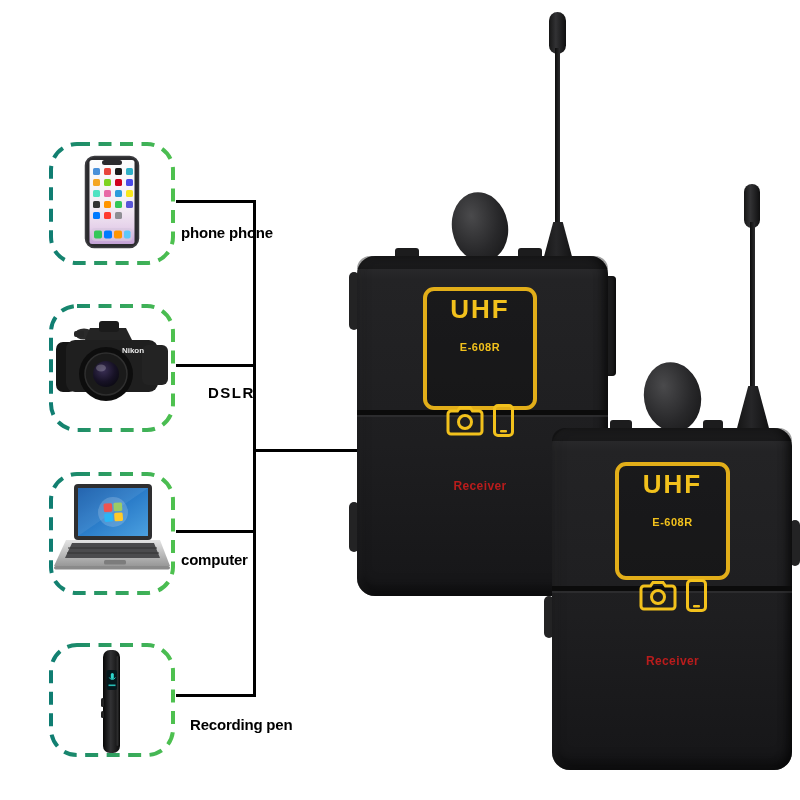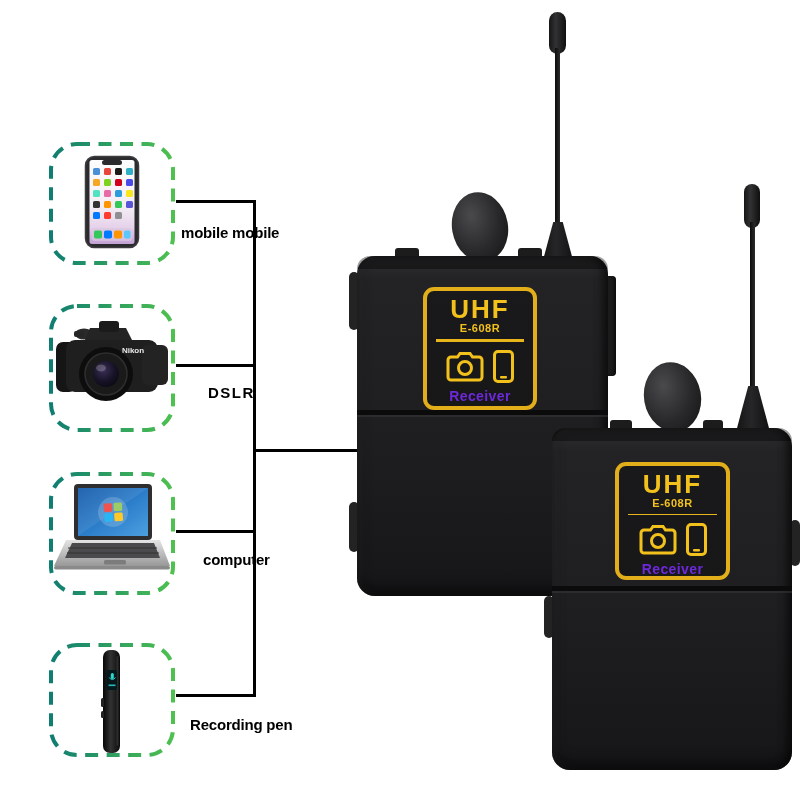--- a/index.html
+++ b/index.html
@@ -22,26 +22,26 @@
   .seam{position:absolute;background:#0b0b0b;}
   .seam-hl{position:absolute;background:#3a3a3c;opacity:.5;}
   .ant-tip{position:absolute;border-radius:9px;background:linear-gradient(90deg,#161616,#323234 40%,#0f0f10);}
   .ant-rod{position:absolute;background:linear-gradient(90deg,#0c0c0c,#2c2c2e);}
   .ant-base{position:absolute;background:linear-gradient(90deg,#141414,#262628 45%,#101011);
             clip-path:polygon(36% 0,64% 0,90% 72%,100% 100%,0 100%,10% 72%);}
   .knob{position:absolute;border-radius:50%;transform:rotate(-10deg);
         background:radial-gradient(ellipse at 38% 32%,#4a4a4c,#28282a 55%,#161617 92%);}
   
   .plate{position:absolute;box-sizing:border-box;border:4px solid #e2ae19;border-radius:11px;
-         background:rgba(0,0,0,0.25);display:flex;flex-direction:column;align-items:center;}
+         background:rgba(0,0,0,0.25);display:flex;flex-direction:column;align-items:center;gap:19px;}
   .plate .brand{color:#f2c11c;font-weight:700;font-size:26px;letter-spacing:2px;line-height:1;margin-top:5px;}
   .plate .model{color:#f2c11c;font-weight:700;font-size:11px;letter-spacing:.5px;margin-top:1px;line-height:1;}
   .plate .rule{width:83%;height:3px;background:#e8b61a;margin-top:5px;}
   .plate .icons{display:flex;align-items:center;gap:9px;margin-top:8px;}
-  .plate .type{color:#6d28d9;font-weight:700;font-size:14px;margin-top:6px;letter-spacing:.4px;line-height:1;}
+  .plate .type{color:#b91c1c;font-weight:700;font-size:12px;margin-top:24px;letter-spacing:.4px;line-height:1;}
 </style>
 </head>
 <body>
 
 <div class="canvas">
 
   <div class="line" style="left:253px;top:200px;width:3px;height:497px;"></div>
   <div class="line" style="left:176px;top:200px;width:80px;height:3px;"></div>
   <div class="line" style="left:176px;top:364px;width:80px;height:3px;"></div>
   <div class="line" style="left:176px;top:530px;width:80px;height:3px;"></div>
@@ -187,23 +187,23 @@
     <rect x="7" y="2" width="17" height="103" rx="7" fill="url(#peng)"></rect>
     <rect x="20.5" y="8" width="2" height="90" rx="1" fill="#3c3c3e" opacity="0.6"></rect>
     <rect x="10.5" y="22" width="10.5" height="20" rx="2" fill="#05181c"></rect>
     <rect x="14.8" y="25" width="3" height="6" rx="1.5" fill="#2fd8ce"></rect>
     <path d="M13.3 29.5 a3.3 3.3 0 0 0 6 0" stroke="#2fd8ce" stroke-width="1" fill="none"></path>
     <rect x="12.5" y="36.5" width="7" height="1.6" fill="#2fd8ce" opacity="0.85"></rect>
     <rect x="5" y="50" width="3" height="9" rx="1.5" fill="#222"></rect>
     <rect x="5" y="63" width="3" height="7" rx="1.5" fill="#222"></rect>
   </svg>
 
-  <div class="dev-label" style="left:181px;top:224px;">mobile mobile</div>
+  <div class="dev-label" style="left:181px;top:224px;">phone phone</div>
   <div class="dev-label" style="left:208px;top:384px;letter-spacing:1.5px;">DSLR</div>
-  <div class="dev-label" style="left:203px;top:551px;">computer</div>
+  <div class="dev-label" style="left:181px;top:551px;">computer</div>
   <div class="dev-label" style="left:190px;top:716px;">Recording pen</div>
 
   <div class="receiver" style="left:340px;top:10px;width:280px;height:590px;z-index:2;">
     <div class="ant-tip" style="left:209px;top:2px;width:17px;height:42px;"></div>
     <div class="ant-rod" style="left:215px;top:38px;width:5px;height:182px;"></div>
     <div class="ant-base" style="left:201px;top:212px;width:34px;height:46px;"></div>
     <div class="knob" style="left:112px;top:182px;width:56px;height:70px;"></div>
     <div class="notch" style="left:55px;top:238px;width:24px;height:12px;"></div>
     <div class="notch" style="left:178px;top:238px;width:24px;height:12px;"></div>
     <div class="side-bump" style="left:9px;top:262px;width:10px;height:58px;"></div>

